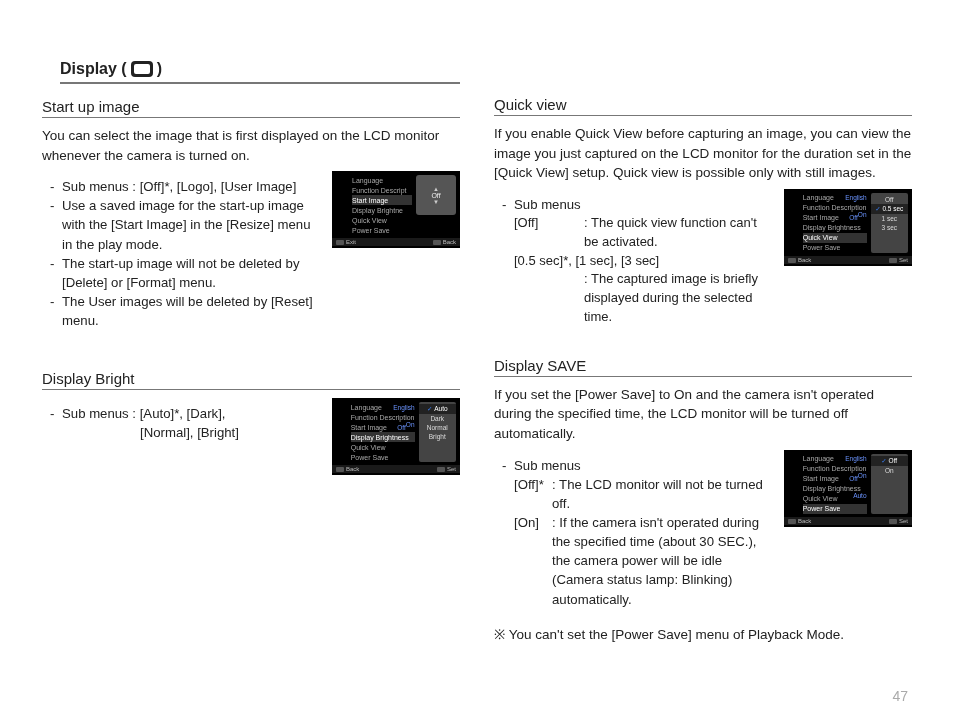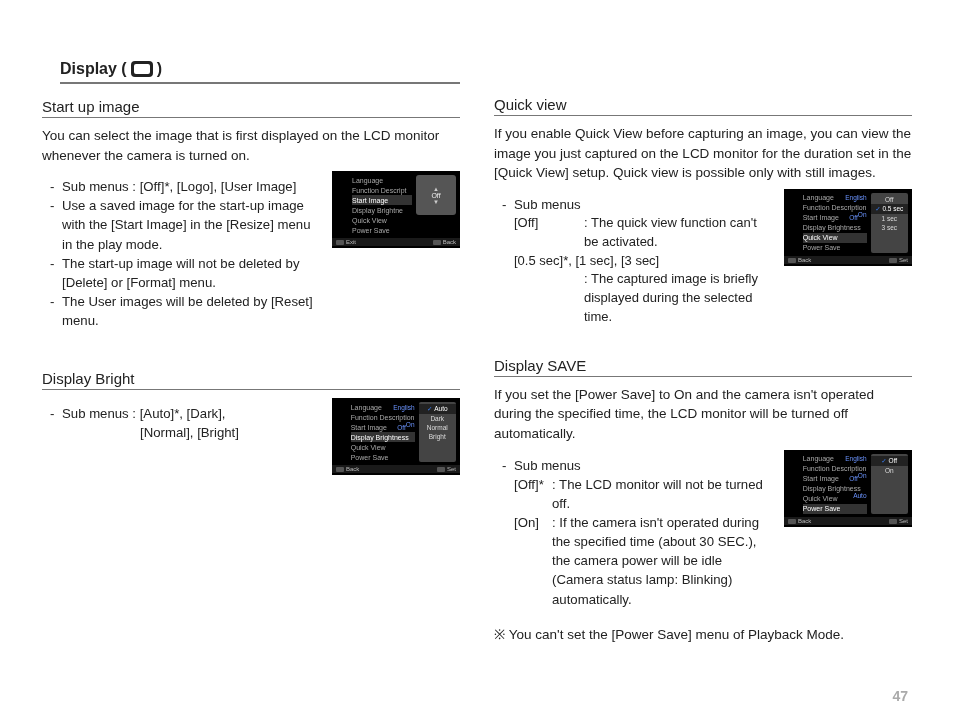--- a/index.html
+++ b/index.html
@@ -86,21 +86,21 @@
 
   .big-opt {
     background:#555; color:#eee; width:40px; height:40px;
     display:flex; flex-direction:column; align-items:center; justify-content:center;
     border-radius:3px; font-size:7px;
   }
   .big-opt .arrow { font-size:6px; color:#ccc;}
 
   .pagenum {
     position: absolute; right: 46px; bottom: 16px;
-    color: #aaa; font-size: 14px; font-weight: bold;
+    color: #aaa; font-size: 14px; font-weight: normal;
   }
 </style>
 </head>
 <body>
 
 <div class="page">
 
   <div class="col">
 
     <h1 class="page-title">

